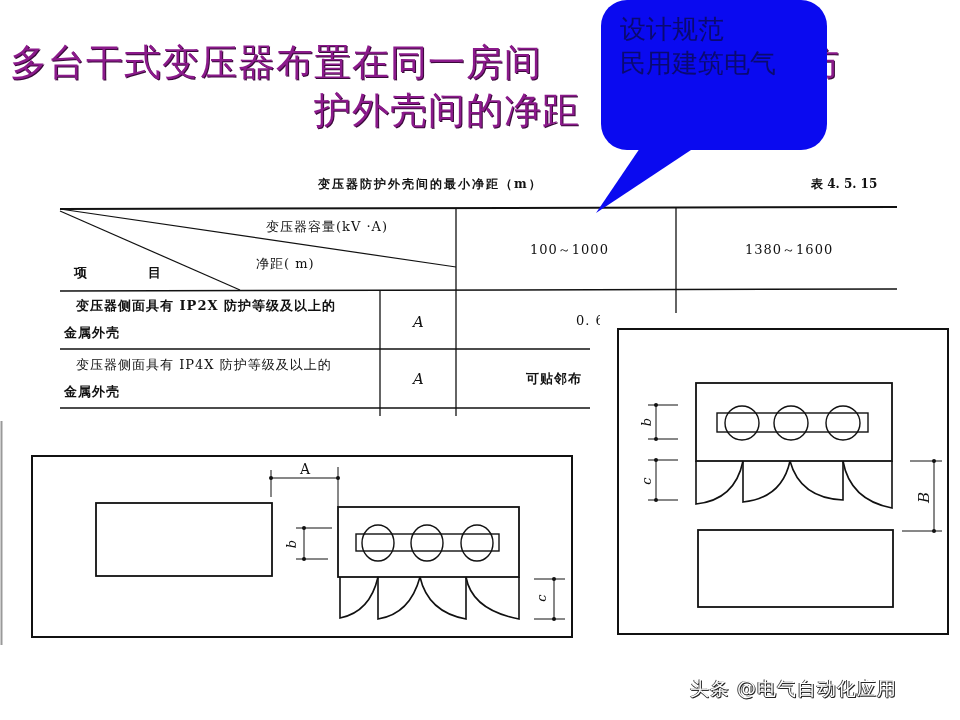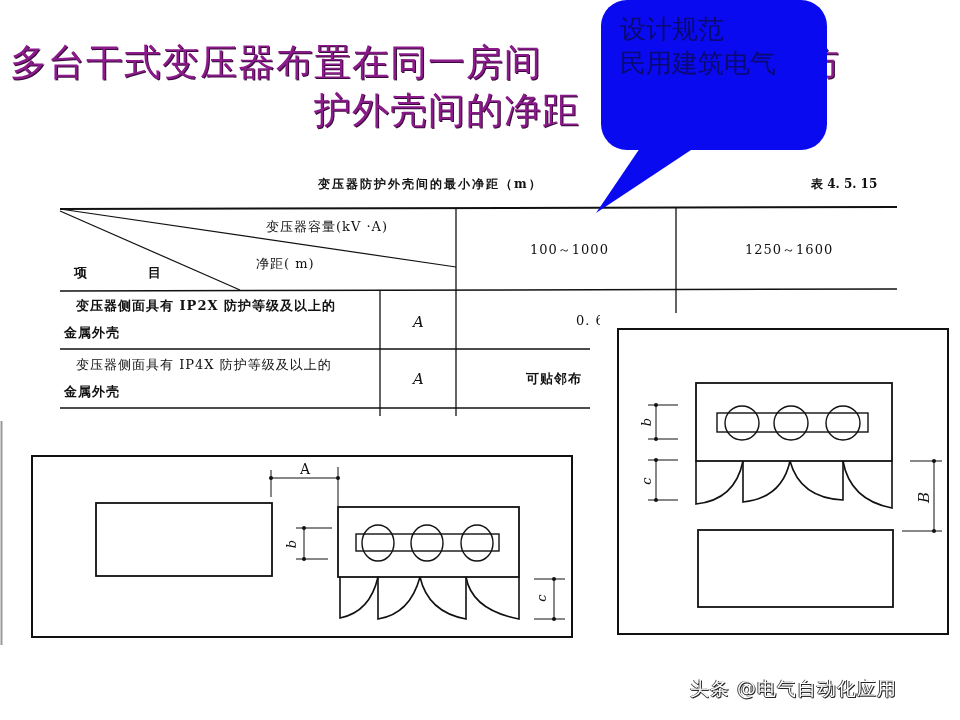--- a/index.html
+++ b/index.html
@@ -39,21 +39,21 @@
     <line x1="380" y1="291" x2="380" y2="420" stroke="#111" stroke-width="1.3"></line>
     <line x1="60" y1="349" x2="590" y2="349" stroke="#111" stroke-width="1.5"></line>
     <line x1="60" y1="408" x2="590" y2="408" stroke="#111" stroke-width="1.5"></line>
   </svg>
 
   <div class="tcell" style="left:266px;top:218px;">变压器容量(kV ·A)</div>
   <div class="tcell" style="left:256px;top:255px;">净距( m)</div>
   <div class="tcell" style="left:74px;top:264px;font-weight:bold;">项</div>
   <div class="tcell" style="left:148px;top:264px;font-weight:bold;">目</div>
   <div class="tcell" style="left:530px;top:241px;">100～1000</div>
-  <div class="tcell" style="left:745px;top:241px;">1250～1600</div>
+  <div class="tcell" style="left:745px;top:241px;">1380～1600</div>
 
   <div>
     <div class="tcell" style="left:76px;top:297px;font-weight:bold;">变压器侧面具有 IP2X 防护等级及以上的</div>
     <div class="tcell" style="left:64px;top:324px;font-weight:bold;">金属外壳</div>
     <div class="tcell" style="left:413px;top:313px;font-style:italic;font-size:15px;">A</div>
     <div class="tcell" style="left:576px;top:313px;">0. 60</div>
   </div>
   <div>
     <div class="tcell" style="left:76px;top:356px;font-weight:normal;">变压器侧面具有 IP4X 防护等级及以上的</div>
     <div class="tcell" style="left:64px;top:383px;font-weight:bold;">金属外壳</div>

